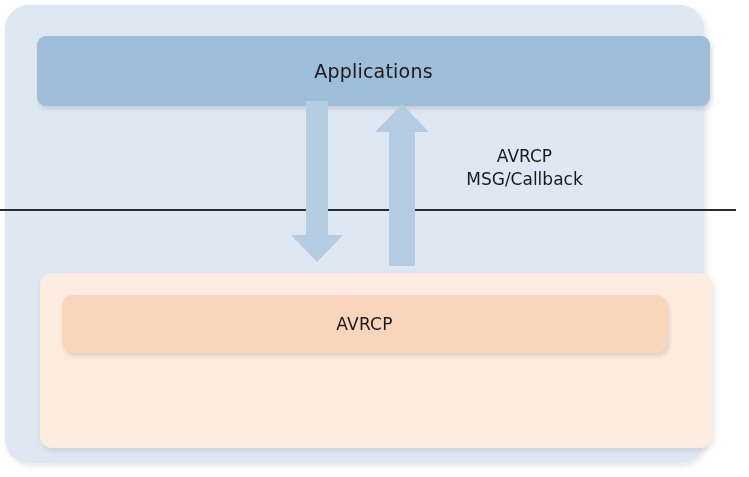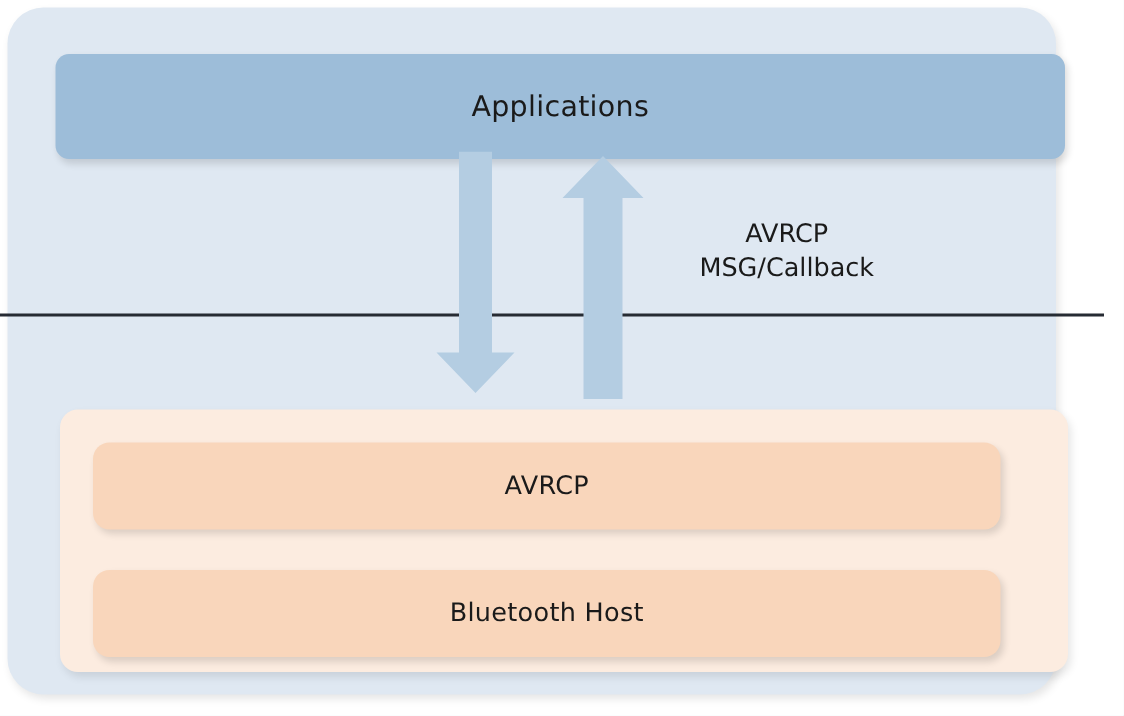--- a/index.html
+++ b/index.html
@@ -133,23 +133,20 @@
   <div class="outer-panel">
 
     <div class="applications-box">
       <span class="applications-label">Applications</span>
     </div>
 
     <div class="stack-container">
       <div class="stack-box first">
         <span class="stack-label">AVRCP</span>
       </div>
-      <div class="stack-box second">
-        <span class="stack-label">Bluetooth Host</span>
-      </div>
     </div>
 
   </div>
 
   <div class="divider-line"></div>
 
   <div class="arrow arrow-down">
     <svg width="54" height="162" viewBox="0 0 54 162" xmlns="http://www.w3.org/2000/svg">
       <polygon points="16,0 38,0 38,134 53,134 27,161 1,134 16,134" fill="#b4cde2"></polygon>
     </svg>

